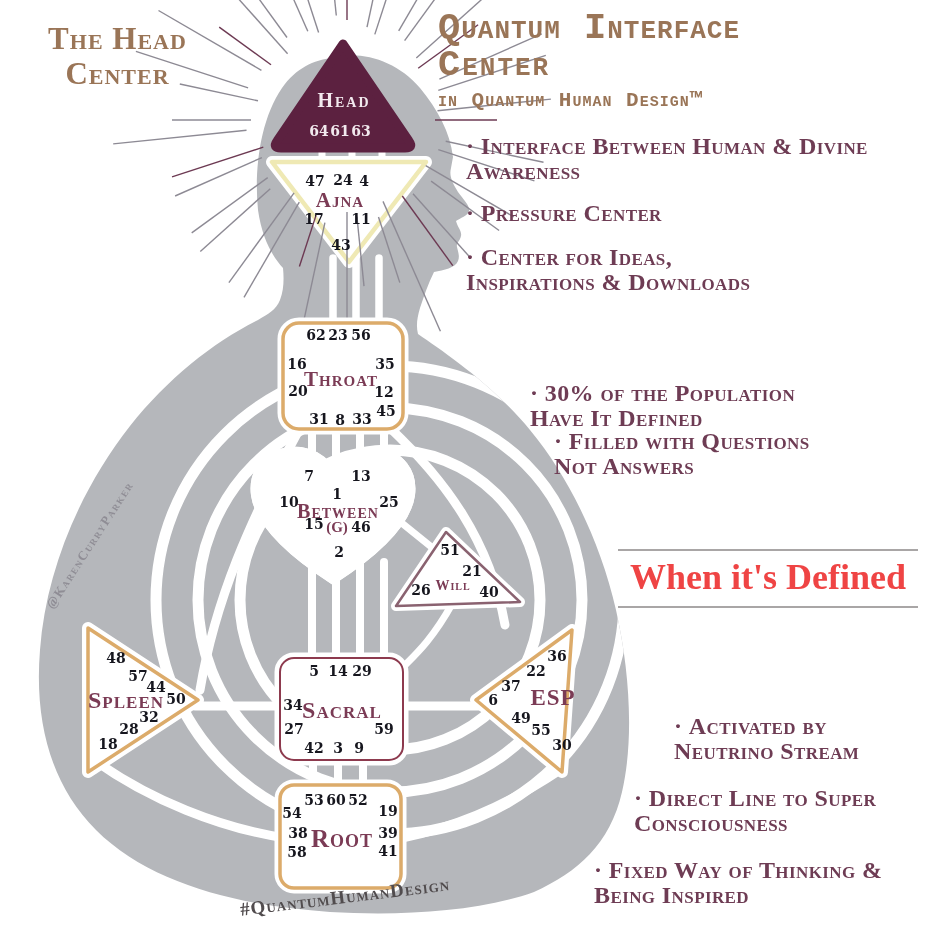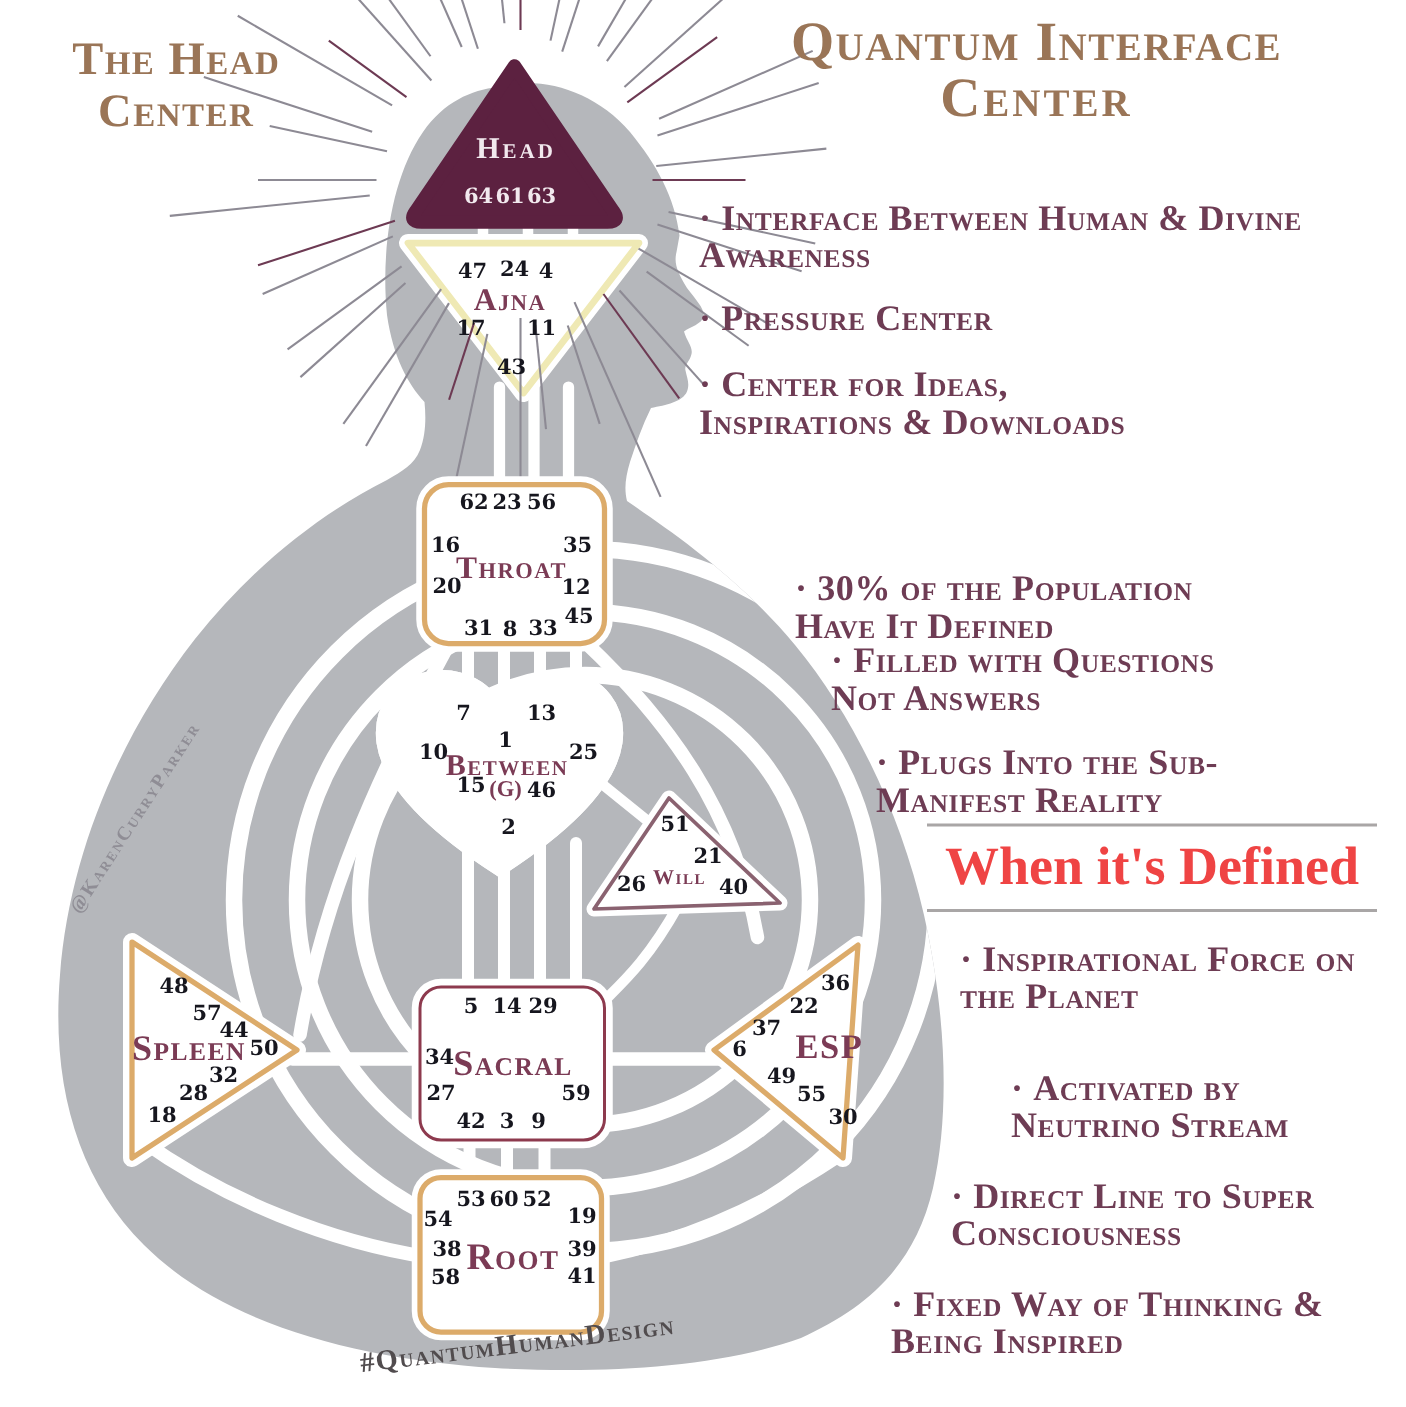--- a/index.html
+++ b/index.html
@@ -14,21 +14,21 @@
         font-family:"Liberation Serif",serif;font-variant:small-caps;font-weight:600;
         color:#7b3b55;letter-spacing:1px;white-space:nowrap;}
   .clabel.w{color:#f2e9ee;}
   .csub{position:absolute;transform:translate(-50%,-50%);
         font:600 15px "Liberation Serif",serif;color:#7b3b55;}
 
   .left-title{position:absolute;left:10px;top:22px;width:215px;text-align:center;
         font-variant:small-caps;font-weight:700;font-size:31px;line-height:1.12;
         color:#9a7557;letter-spacing:1px;}
 
-  .main-header{position:absolute;left:454px;top:10px;width:474px;text-align:center;color:#9a7557;}
+  .main-header{position:absolute;left:438px;top:10px;width:474px;text-align:left;color:#9a7557;font-family:Liberation Mono, monospace;}
   .main-header .t1{font-variant:small-caps;font-weight:700;font-size:37px;line-height:1.0;letter-spacing:1px;}
   .main-header .t2{font-variant:small-caps;font-weight:700;font-size:37px;line-height:1.0;letter-spacing:2px;}
   .main-header .sub{font-variant:small-caps;font-weight:700;font-size:21px;margin-top:5px;letter-spacing:1px;}
 
   .bullet{position:absolute;font-variant:small-caps;font-weight:700;font-size:24px;
         line-height:1.06;color:#6e3c54;letter-spacing:0.4px;}
   .bullet::before{content:"\00b7\00a0";}
 
   .defined-box{position:absolute;left:618px;top:549px;width:300px;text-align:center;
         border-top:2px solid #a9a6a6;border-bottom:2px solid #a9a6a6;padding:5px 0 8px 0;
@@ -203,32 +203,31 @@
   </svg>
 
   <div class="left-title">
     <div>The Head</div>
     <div>Center</div>
   </div>
 
   <div class="main-header">
     <div class="t1">Quantum Interface</div>
     <div class="t2">Center</div>
+    <div class="sub">in Quantum Human Design™</div>
   </div>
 
   <div class="bullet" style="left:466px;top:134px;width:450px">Interface Between Human &amp; Divine Awareness</div>
   <div class="bullet" style="left:466px;top:201px;width:420px">Pressure Center</div>
   <div class="bullet" style="left:466px;top:245px;width:340px">Center for Ideas, Inspirations &amp; Downloads</div>
   <div class="bullet" style="left:530px;top:381px;width:320px">30% of the Population Have It Defined</div>
   <div class="bullet" style="left:554px;top:429px;width:300px">Filled with Questions Not Answers</div>
-  <div class="bullet" style="left:584px;top:497px;width:290px">Plugs Into the Sub-Manifest Reality</div>
 
   <div class="defined-box">When it's Defined</div>
 
-  <div class="bullet" style="left:640px;top:628px;width:290px">Inspirational Force on the Planet</div>
   <div class="bullet" style="left:674px;top:714px;width:240px">Activated by Neutrino Stream</div>
   <div class="bullet" style="left:634px;top:786px;width:300px">Direct Line to Super Consciousness</div>
   <div class="bullet" style="left:594px;top:858px;width:300px">Fixed Way of Thinking &amp; Being Inspired</div>
 
   <span class="clabel w" style="left:344px;top:100px;font-size:20px;letter-spacing:2px">Head</span>
   <span class="clabel" style="left:340px;top:200px;font-size:21px">Ajna</span>
   <span class="clabel" style="left:341px;top:379px;font-size:21px">Throat</span>
   <span class="clabel" style="left:338px;top:511px;font-size:20px">Between</span>
   <span class="csub" style="left:337px;top:527px">(G)</span>
   <span class="clabel" style="left:453px;top:586px;font-size:14px">Will</span>

